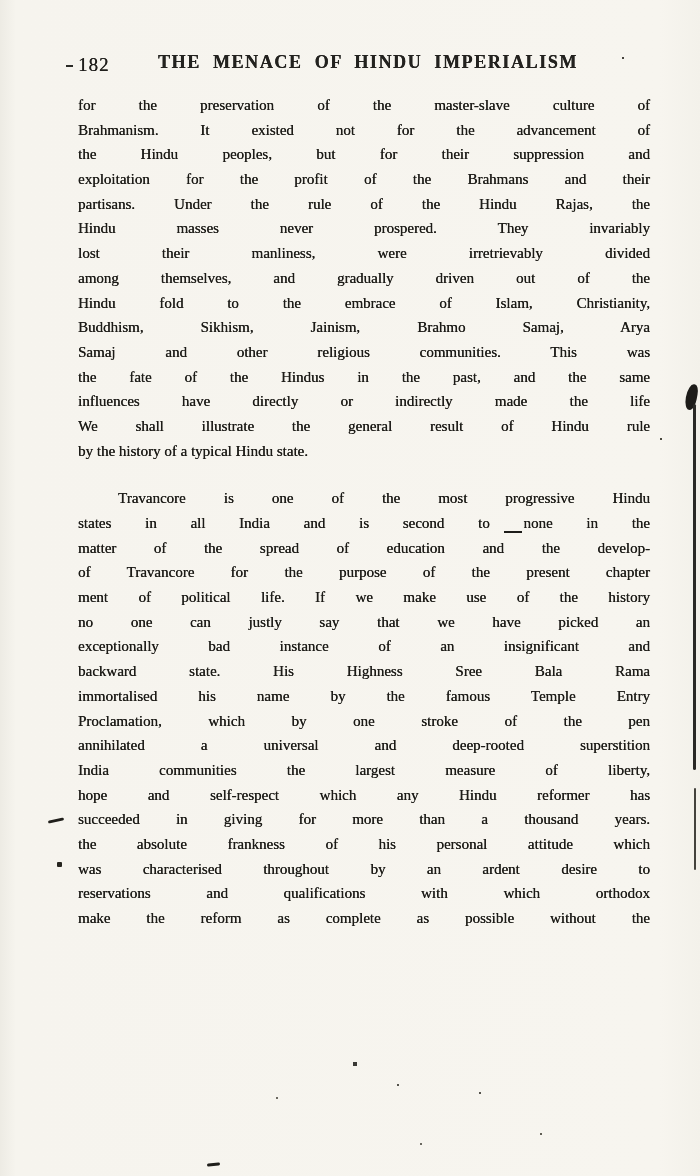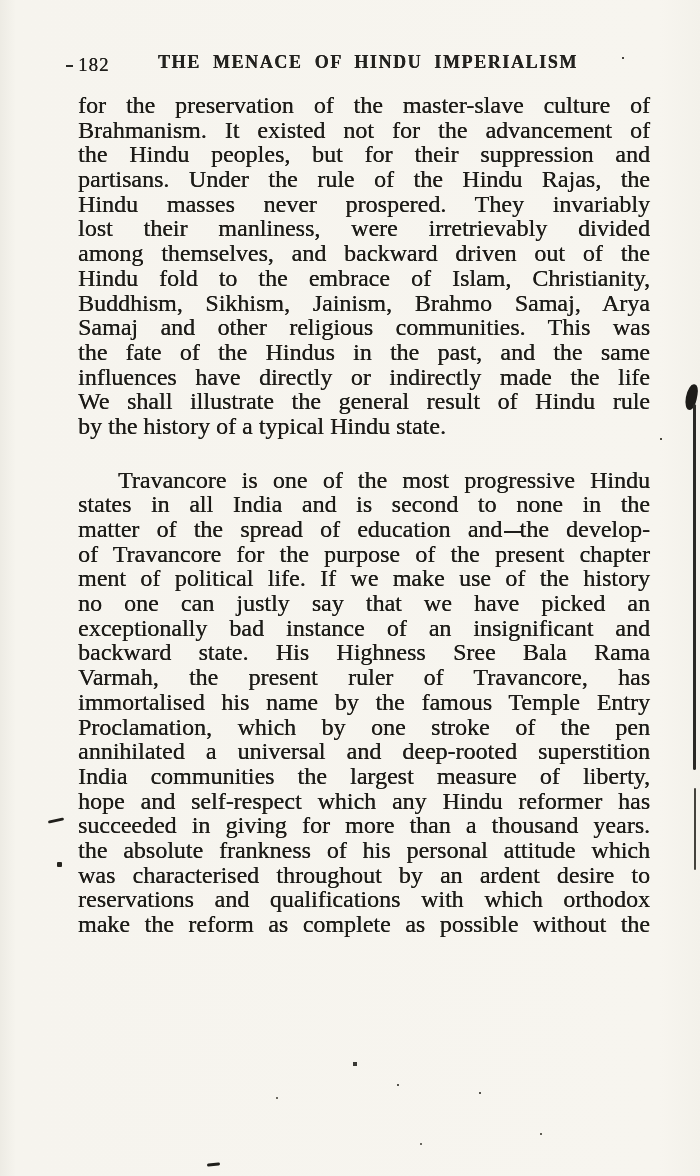--- a/index.html
+++ b/index.html
@@ -23,24 +23,24 @@
   .pagenum-dash{position:absolute;left:50px;top:13px;width:7px;height:2px;background:#2a2a26;}
   .title{
     position:absolute;left:0;right:0;top:0;text-align:center;
     transform:translateX(10px);
     font-size:18px;font-weight:bold;letter-spacing:1.6px;word-spacing:6px;
     color:#23221f;text-shadow:0.2px 0.2px 0 currentColor;
   }
   
   .body{
     position:absolute;left:78px;top:93px;width:572px;
-    font-size:24px;line-height:24.7px;color:#1d1c18;
+    font-size:15px;line-height:24.7px;color:#1d1c18;
     text-shadow:0.25px 0.25px 0 currentColor;
   }
-  .para + .para{margin-top:29px;}
+  .para + .para{margin-top:23px;}
   .line{
     text-align:justify;
     -moz-text-align-last:justify;
     text-align-last:justify;
     white-space:normal;
     height:24.7px;overflow:visible;
   }
   .line.indent{text-indent:40px;}
   .line.short-last{text-align-last:left;}
   
@@ -77,42 +77,42 @@
     <span class="pagenum-dash"></span>
     <span class="pagenum">182</span>
     <div class="title">THE MENACE OF HINDU IMPERIALISM</div>
   </div>
 
   <div class="body" id="body-text">
       <div class="para">
         <div class="line">for the preservation of the master-slave culture of</div>
         <div class="line">Brahmanism.  It existed not for the advancement of</div>
         <div class="line">the Hindu peoples,  but for their suppression and</div>
+        <div class="line">exploitation for the profit of the Brahmans and their</div>
         <div class="line">partisans.  Under the rule of the Hindu Rajas, the</div>
         <div class="line">Hindu masses never  prospered.  They invariably</div>
         <div class="line">lost their manliness, were irretrievably divided</div>
-        <div class="line">among themselves, and backward driven out of the</div>
+        <div class="line">among themselves, and gradually driven out of the</div>
         <div class="line">Hindu fold to the embrace of Islam, Christianity,</div>
         <div class="line">Buddhism, Sikhism, Jainism, Brahmo Samaj, Arya</div>
         <div class="line">Samaj and other religious communities.  This was</div>
         <div class="line">the fate of the Hindus in the past, and the same</div>
         <div class="line">influences have directly or indirectly made the life</div>
         <div class="line">We shall illustrate the general result of Hindu rule</div>
         <div class="line short-last">by the history of a typical Hindu state.</div>
       </div>
       <div class="para">
         <div class="line indent">Travancore is one of the most progressive Hindu</div>
         <div class="line">states in all India and is second  to none in the</div>
         <div class="line">matter of the spread of education and the develop-</div>
         <div class="line">of Travancore for the purpose of the present chapter</div>
         <div class="line">ment of political life.  If we make use of the history</div>
         <div class="line">no one can justly say that we have picked an</div>
         <div class="line">exceptionally bad instance of an insignificant and</div>
         <div class="line">backward state.  His Highness  Sree Bala Rama</div>
-        <div class="line">Varmah, the present ruler of Travancore, has</div>
         <div class="line">immortalised his name by the famous Temple Entry</div>
         <div class="line">Proclamation, which by one stroke of the pen</div>
         <div class="line">annihilated a universal and deep-rooted superstition</div>
         <div class="line">India communities the largest measure of liberty,</div>
         <div class="line">hope and self-respect which any Hindu reformer has</div>
         <div class="line">succeeded in giving for more than a thousand years.</div>
         <div class="line">the absolute frankness of his personal attitude which</div>
         <div class="line">was characterised throughout by an ardent desire to</div>
         <div class="line">reservations and qualifications with which orthodox</div>
         <div class="line">make the reform as complete as possible without the</div>

